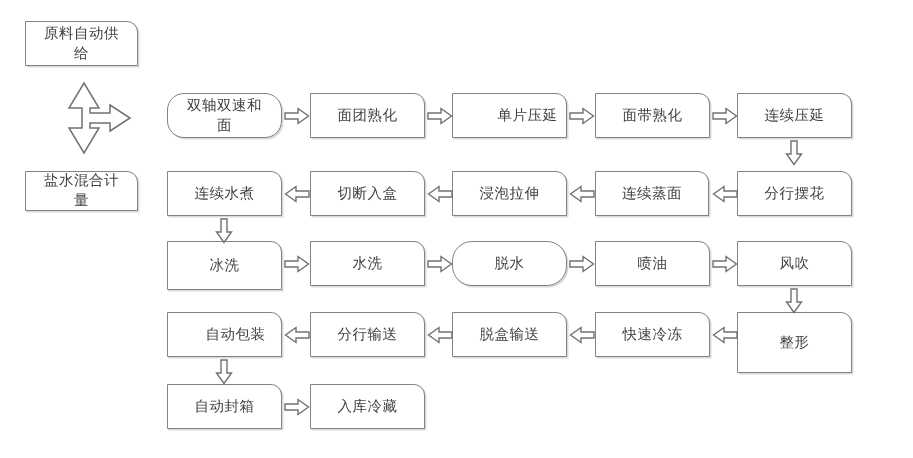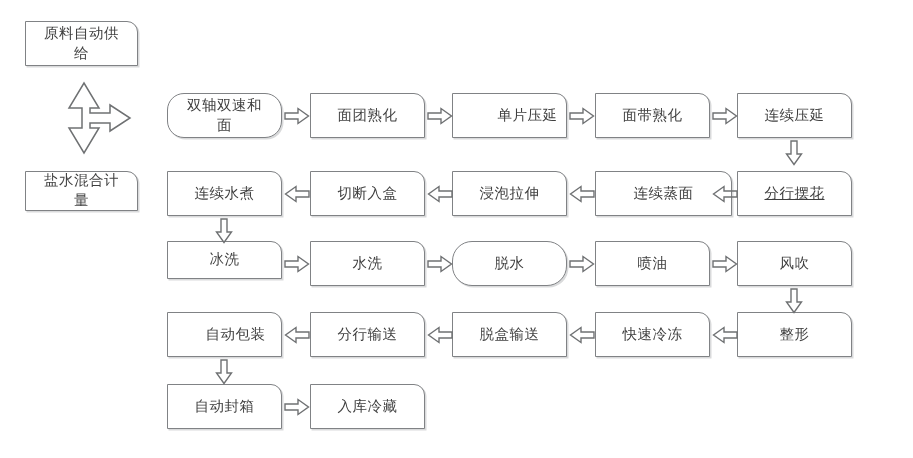--- a/index.html
+++ b/index.html
@@ -80,32 +80,32 @@
       </svg></div>
     <div class="node" style="left: 167px; top: 93px; width: 115px; height: 45px; border-radius: 17px;">双轴双速和
 面</div>
     <div class="node" style="left: 310px; top: 93px; width: 115px; height: 45px;">面团熟化</div>
     <div class="node" style="left: 452px; top: 93px; width: 115px; height: 45px; padding-left: 42px;">单片压延</div>
     <div class="node" style="left: 595px; top: 93px; width: 115px; height: 45px;">面带熟化</div>
     <div class="node" style="left: 737px; top: 93px; width: 115px; height: 45px;">连续压延</div>
     <div class="node" style="left: 167px; top: 171px; width: 115px; height: 45px;">连续水煮</div>
     <div class="node" style="left: 310px; top: 171px; width: 115px; height: 45px;">切断入盒</div>
     <div class="node" style="left: 452px; top: 171px; width: 115px; height: 45px;">浸泡拉伸</div>
-    <div class="node" style="left: 595px; top: 171px; width: 137px; height: 45px;">连续蒸面</div>
-    <div class="node" style="left: 737px; top: 171px; width: 115px; height: 45px; text-decoration: underline;">分行摆花</div>
-    <div class="node" style="left: 167px; top: 241px; width: 115px; height: 38px;">冰洗</div>
+    <div class="node" style="left: 595px; top: 171px; width: 114px; height: 45px;">连续蒸面</div>
+    <div class="node" style="left: 737px; top: 171px; width: 115px; height: 45px;">分行摆花</div>
+    <div class="node" style="left: 167px; top: 241px; width: 115px; height: 49px;">冰洗</div>
     <div class="node" style="left: 310px; top: 241px; width: 115px; height: 45px;">水洗</div>
     <div class="node" style="left: 452px; top: 241px; width: 115px; height: 45px; border-radius: 20px;">脱水</div>
     <div class="node" style="left: 595px; top: 241px; width: 115px; height: 45px;">喷油</div>
     <div class="node" style="left: 737px; top: 241px; width: 115px; height: 45px;">风吹</div>
     <div class="node" style="left: 167px; top: 312px; width: 115px; height: 45px; padding-left: 28px;">自动包装</div>
     <div class="node" style="left: 310px; top: 312px; width: 115px; height: 45px;">分行输送</div>
     <div class="node" style="left: 452px; top: 312px; width: 115px; height: 45px;">脱盒输送</div>
     <div class="node" style="left: 595px; top: 312px; width: 115px; height: 45px;">快速冷冻</div>
-    <div class="node" style="left: 737px; top: 312px; width: 115px; height: 45px;">整形</div>
+    <div class="node" style="left: 737px; top: 312px; width: 115px; height: 61px;">整形</div>
     <div class="node" style="left: 167px; top: 384px; width: 115px; height: 45px;">自动封箱</div>
     <div class="node" style="left: 310px; top: 384px; width: 115px; height: 45px;">入库冷藏</div>
     <div class="arrow arrow-h" style="left: 283px; top: 104px;">
       <svg width="26" height="18" viewBox="0 0 26 18" aria-hidden="true">
         <path d="M1 6 L14 6 L14 1.5 L24.5 9 L14 16.5 L14 12 L1 12 Z" fill="none" stroke="#6f7173" stroke-width="1.4" stroke-linejoin="miter"></path>
       </svg>
     </div>
     <div class="arrow arrow-h" style="left: 426px; top: 104px;">
       <svg width="26" height="18" viewBox="0 0 26 18" aria-hidden="true">
         <path d="M1 6 L14 6 L14 1.5 L24.5 9 L14 16.5 L14 12 L1 12 Z" fill="none" stroke="#6f7173" stroke-width="1.4" stroke-linejoin="miter"></path>

